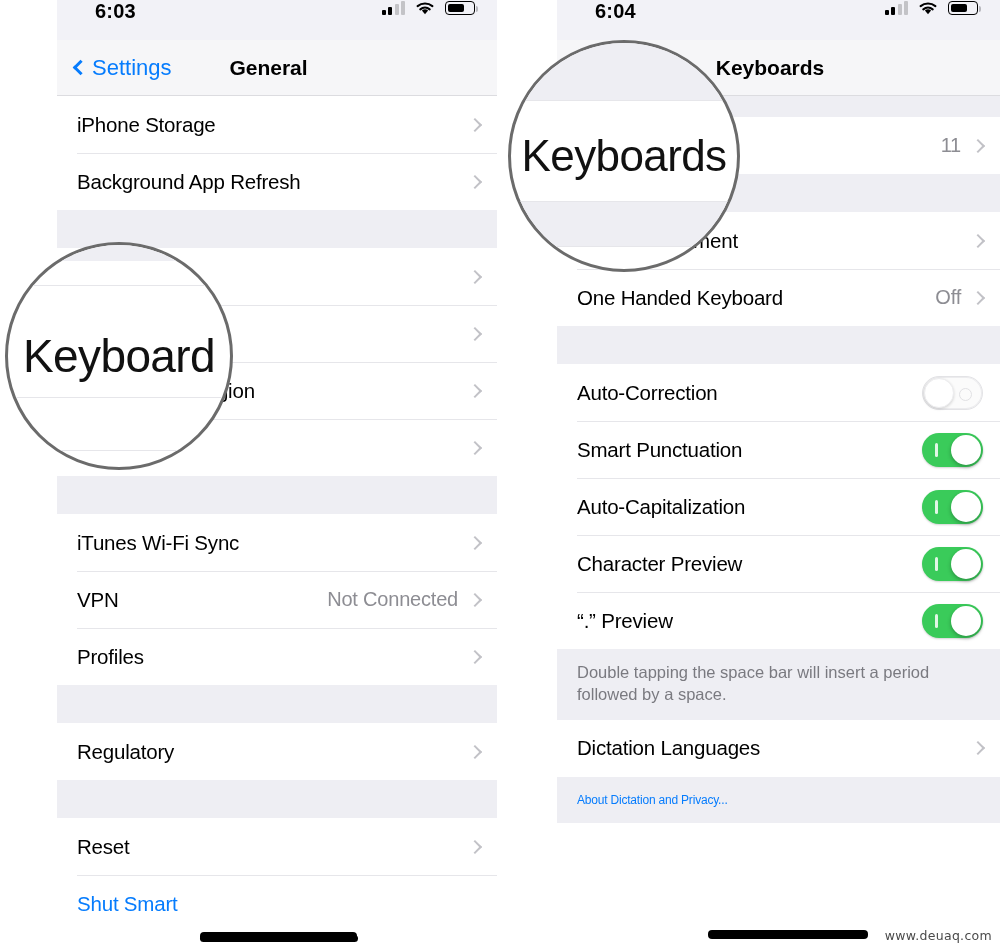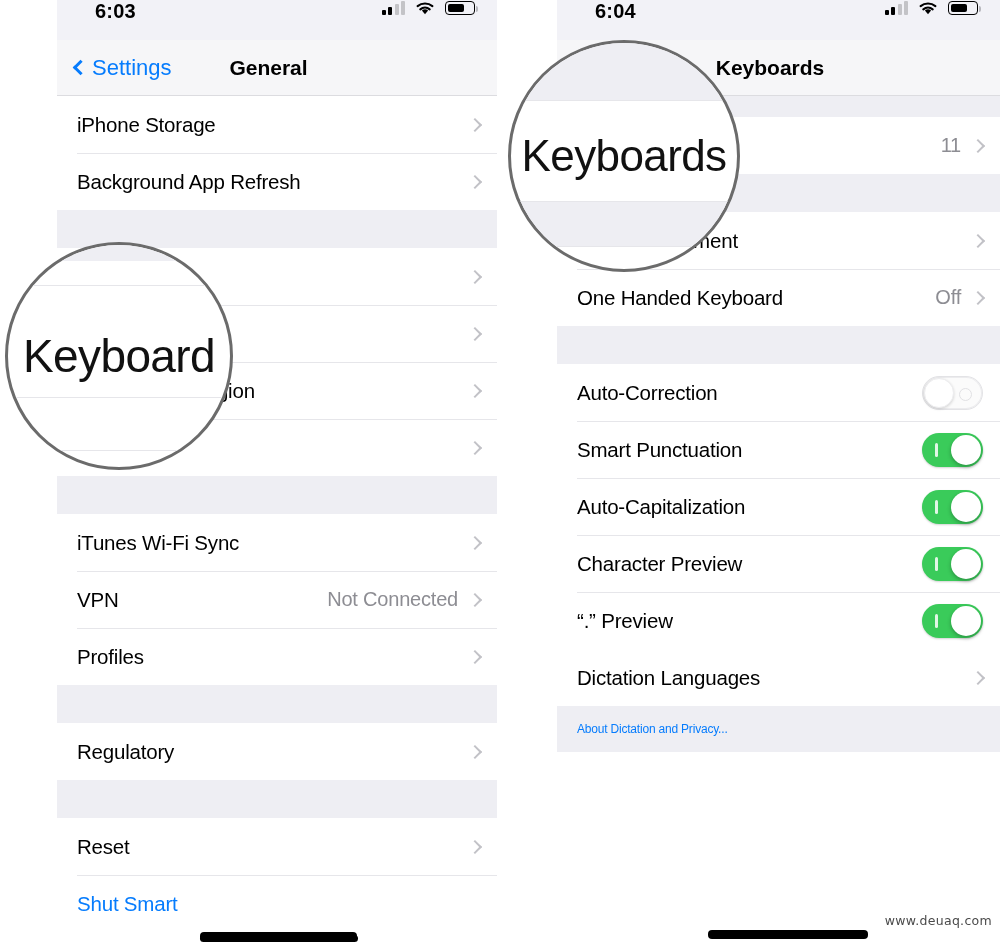--- a/index.html
+++ b/index.html
@@ -122,21 +122,21 @@
     position: absolute; left: 0; right: 0; height: 1px; background: #e6e6ea;
   }
   .mag-text {
     position: relative; font-size: 46px; color: #111;
     letter-spacing: -0.6px; white-space: nowrap; font-weight: 400;
   }
   #magnifier-left  { left: 5px;   top: 242px; width: 228px; height: 228px; }
   #magnifier-right { left: 508px; top: 40px;  width: 232px; height: 232px; }
   #magnifier-right .mag-text { font-size: 44px; }
 
-  .watermark { position: absolute; right: 8px; bottom: 21px; font-size: 12.5px;
+  .watermark { position: absolute; right: 8px; bottom: 6px; font-size: 12.5px;
                color: #4a4a4a; font-family: "DejaVu Sans", sans-serif;
                letter-spacing: .3px; z-index: 40; }
 
   .redaction { position: absolute; background: #000; border-radius: 4px; z-index: 35; }
 </style>
 </head>
 <body>
 
 <div class="stage">
 
@@ -367,20 +367,21 @@
         <div class="row">
           <span class="row-label">“.” Preview</span>
           <span class="row-right">
             <span class="toggle on">
                 <span class="knob"></span>
               </span>
           </span>
         </div>
       </div>
 
+      <div class="footnote">Double tapping the space bar will insert a period followed by a space.</div>
 
       <div class="group">
         <div class="row">
           <span class="row-label">Dictation Languages</span>
           <span class="row-right">
             <span class="disclosure"></span>
           </span>
         </div>
       </div>
 

